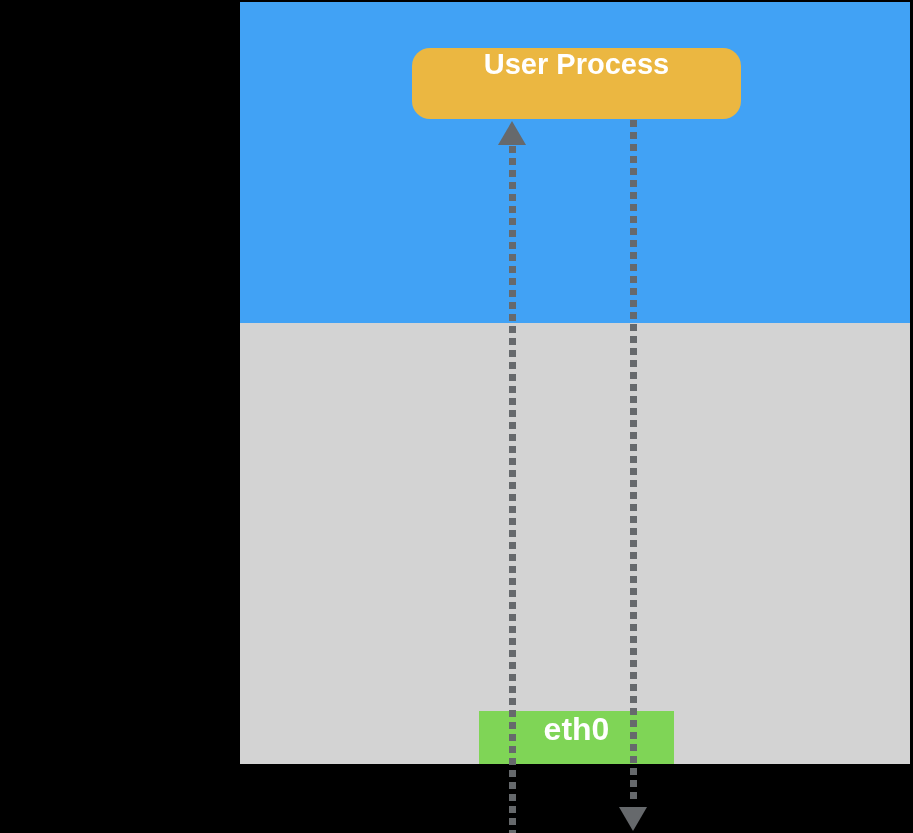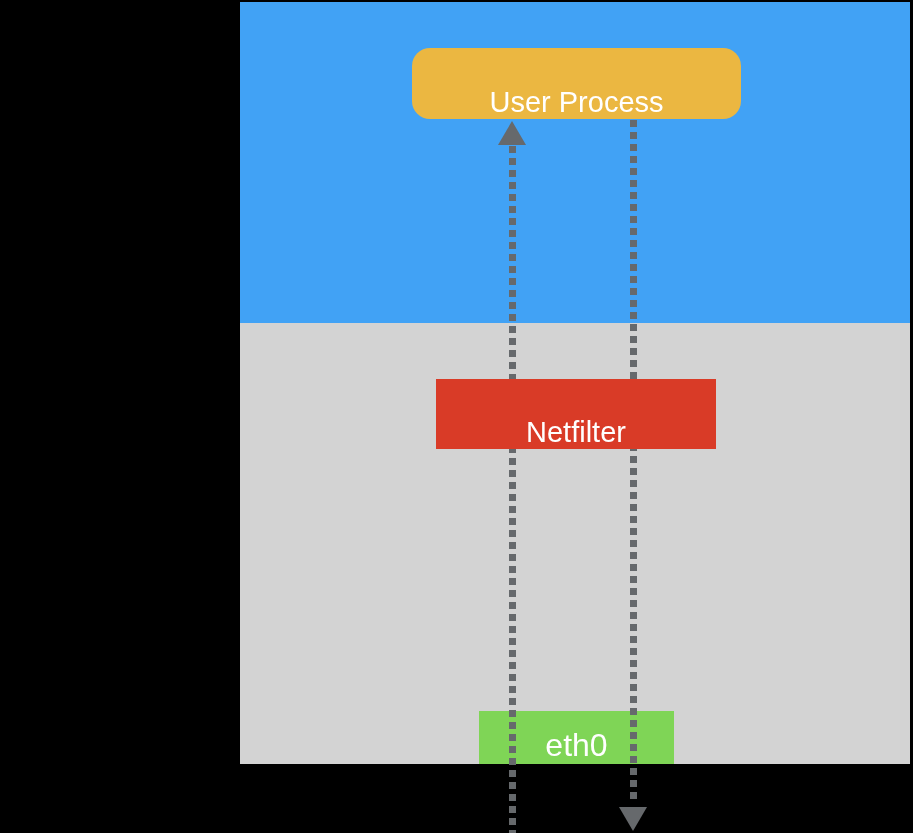--- a/index.html
+++ b/index.html
@@ -34,24 +34,24 @@
   .region-kernel-space {
     position: absolute;
     left: 240px; top: 323px;
     width: 670px; height: 441px;
     background: var(--color-kernel-space);
     z-index: 1;
   }
   .node {
     position: absolute;
     display: flex;
-    align-items: flex-end;
+    align-items: flex-start;
     justify-content: center;
     color: var(--color-text);
-    font-weight: normal;
+    font-weight: bold;
   }
   .node-user-process {
     left: 412px; top: 48px;
     width: 329px; height: 71px;
     background: var(--color-user-process);
     border-radius: 18px;
     font-size: 29px;
     z-index: 30;
   }
   .node-netfilter {
@@ -120,17 +120,14 @@
   <div class="dotted-line line-inbound"></div>
   <div class="arrowhead arrowhead-up"></div>
 
   <div class="dotted-line line-outbound"></div>
   <div class="arrowhead arrowhead-down"></div>
 
   <div class="node node-user-process">
     <span>User Process</span>
   </div>
 
-  <div class="node node-netfilter">
-    <span>Netfilter</span>
-  </div>
 
 </div>
 
 </body></html>

